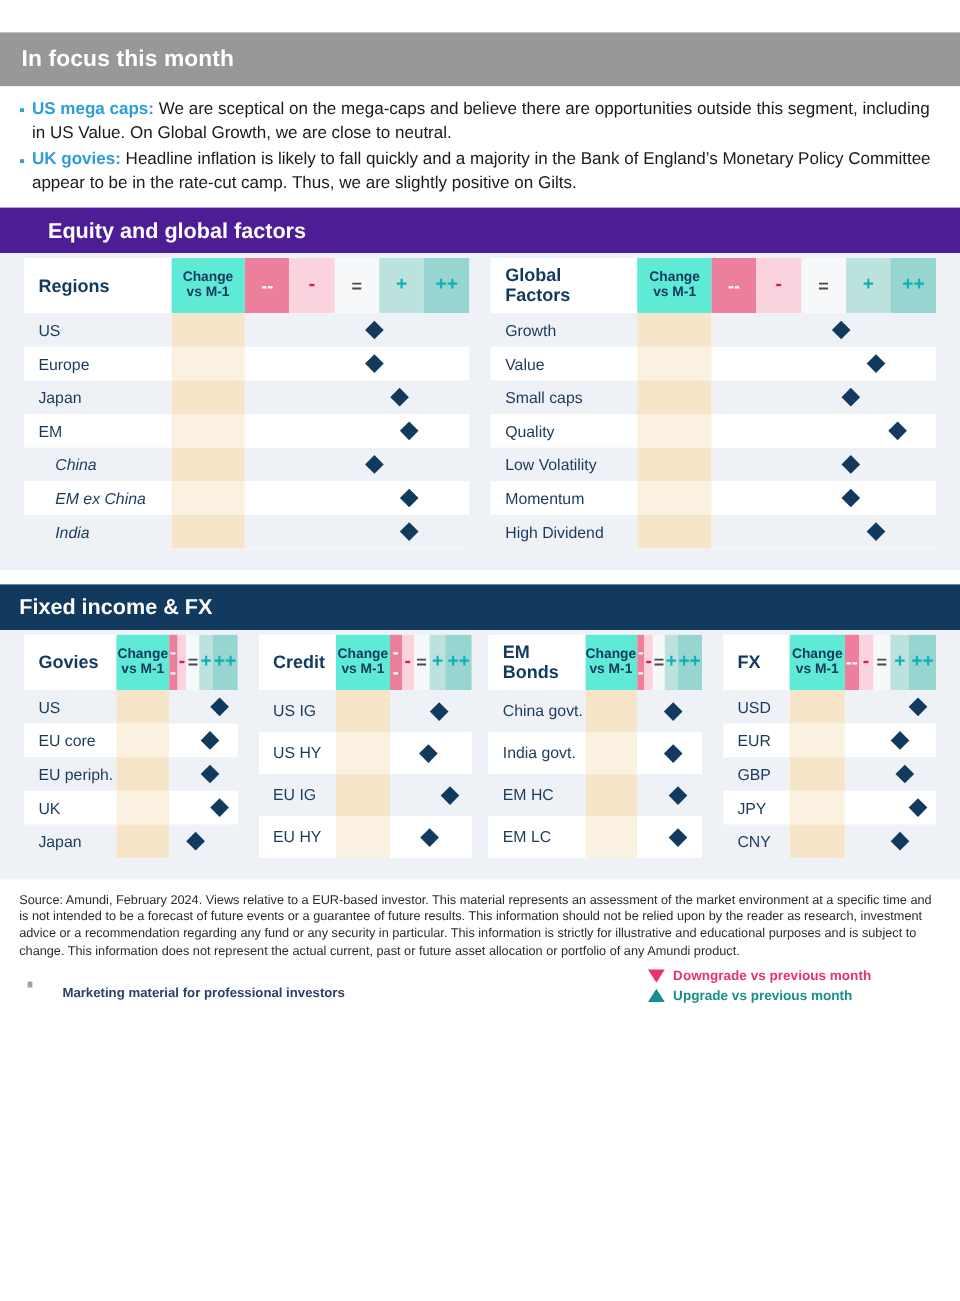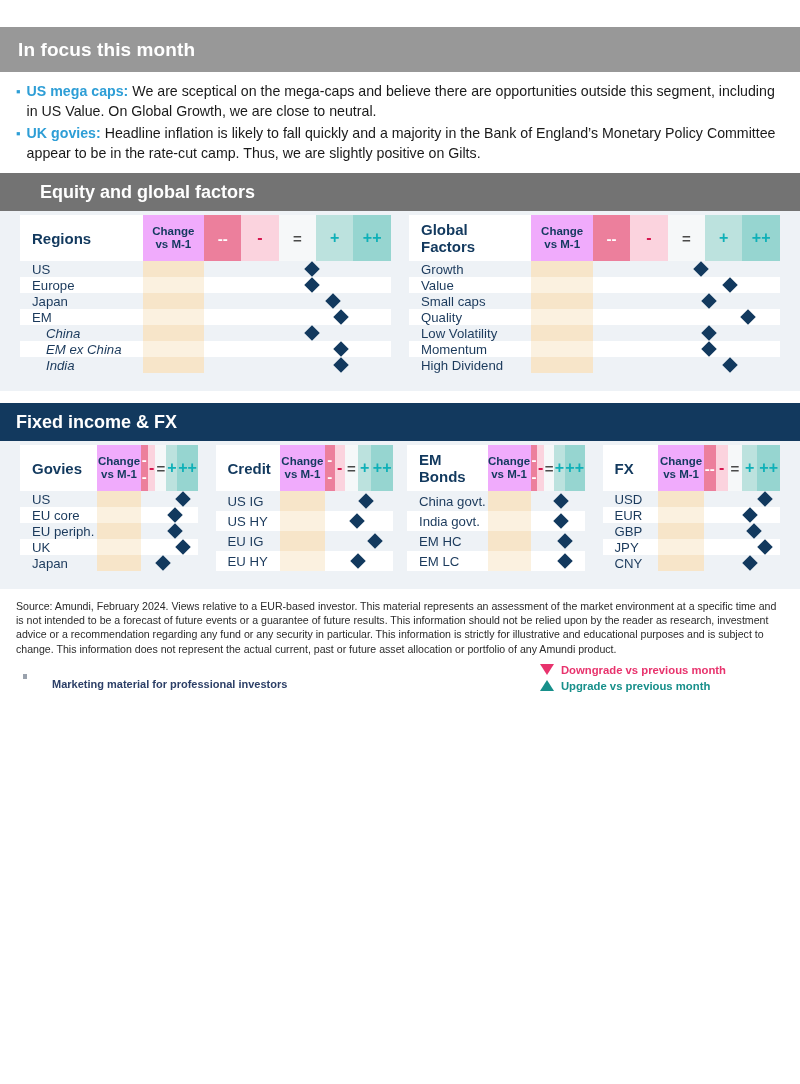--- a/index.html
+++ b/index.html
@@ -57,21 +57,21 @@
     font-weight: bold;
   }
 
   
   .sec-head {
     height: 38px;
     display: flex;
     align-items: center;
     padding-left: 16px;
   }
-  .sec-head.blue { background: #737373; padding-left: 40px; }
+  .sec-head.blue { background: #4c1d95; padding-left: 40px; }
   .sec-head.navy { background: #12395e; }
   .sec-head span {
     font-size: 18px;
     font-weight: bold;
     color: #ffffff;
   }
 
   
   .panel {
     background: #eef2f6;
@@ -95,40 +95,40 @@
   .th-name {
     text-align: left;
     padding-left: 12px !important;
     font-size: 15px;
     font-weight: bold;
     color: #12395e;
     background: #ffffff;
     line-height: 17px;
   }
   .th-chg {
-    background: #f0abfc;
+    background: #5eead4;
     color: #12395e;
     font-size: 11.5px;
     font-weight: bold;
     line-height: 13px;
     text-align: center;
   }
   .th-mm { background: #ec7f9c; }
   .th-m  { background: #fbd3de; }
   .th-eq { background: #f6f8f9; }
   .th-p  { background: #bce2de; }
   .th-pp { background: #96d5d0; }
 
   .sym { font-size: 15px; font-weight: bold; display: block; text-align: center; }
   .sym.neg { color: #ffffff; }
   .sym.neg1 { color: #d6174f; font-size: 16px; }
   .sym.eqs { color: #4a4a4a; }
   .sym.pos { color: #0fb0b8; font-size: 16px; }
 
-  .tbl tbody tr { height: 16px; }
+  .tbl tbody tr { height: 28px; }
   .tbl tbody tr.odd  td { background: #eef2f6; }
   .tbl tbody tr.even td { background: #ffffff; }
   .tbl tbody tr td.chgcol { background: #f7e5c9 !important; }
   .tbl tbody tr.even td.chgcol { background: #fbf1e0 !important; }
 
   .cell-name {
     text-align: left;
     padding-left: 12px !important;
     font-size: 13.2px;
     color: #1b3a5c;

